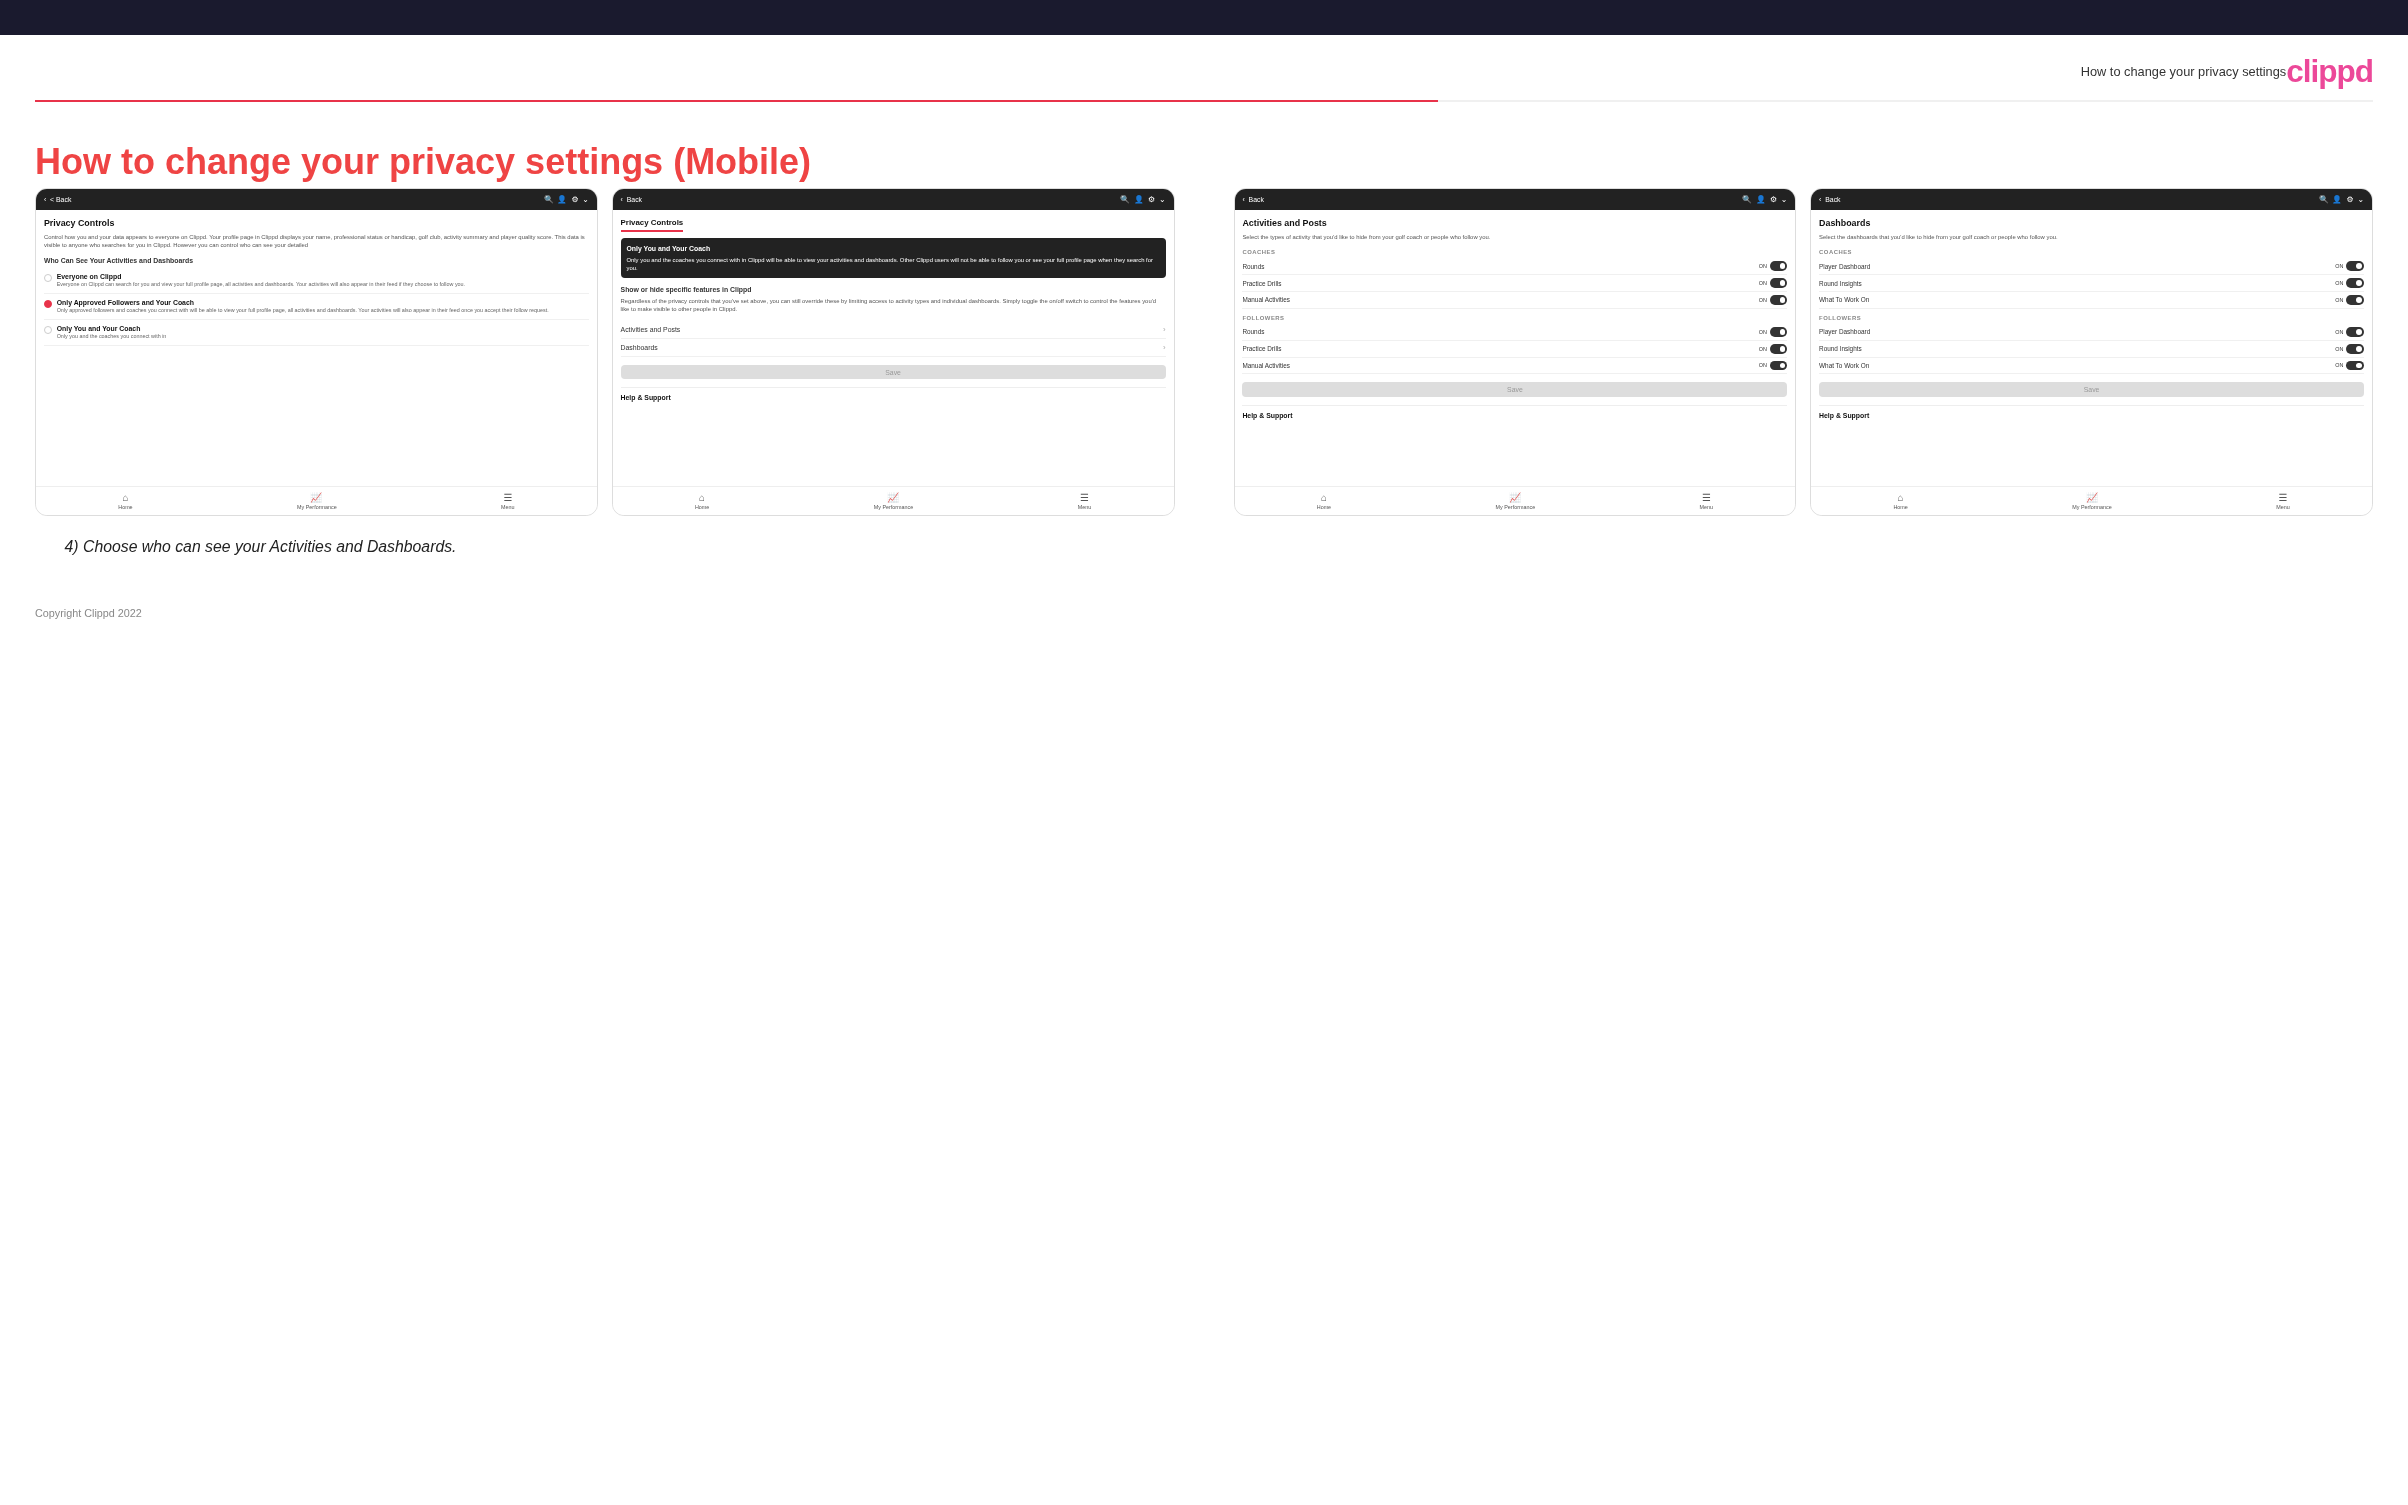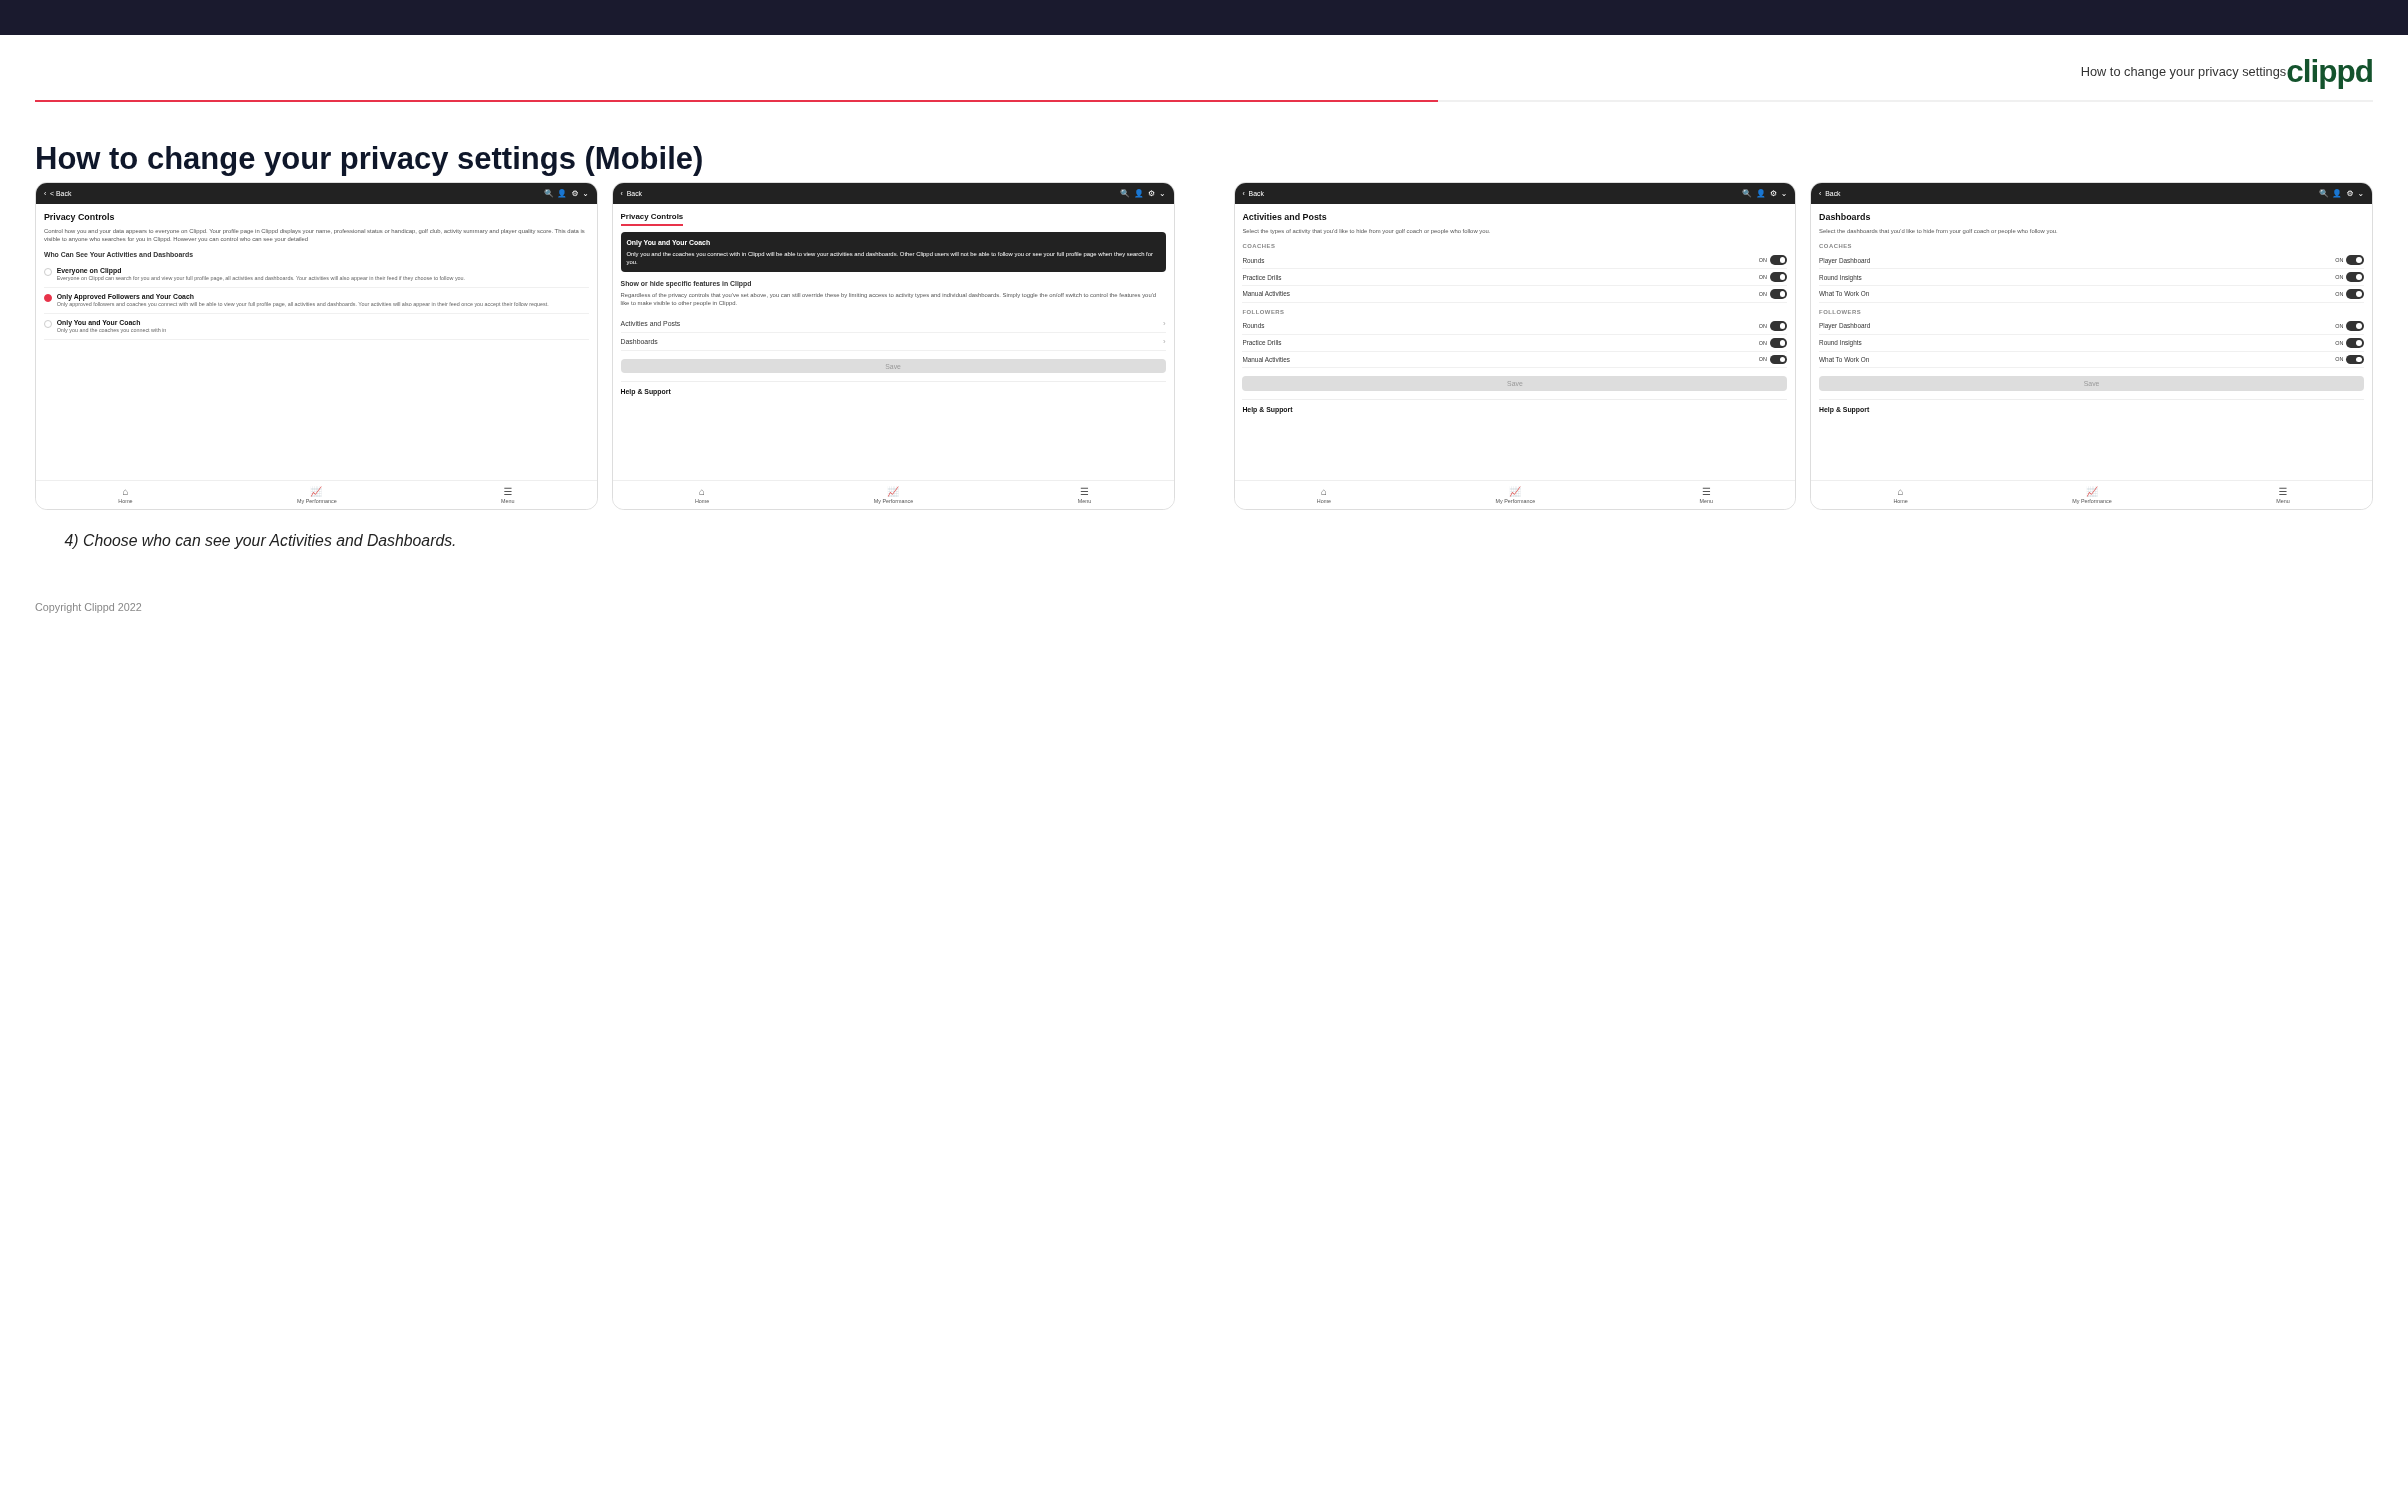--- a/index.html
+++ b/index.html
@@ -30,37 +30,37 @@
     }
 
     .logo {
       font-size: 31.5px;
       font-weight: 800;
       color: #e8334a;
       letter-spacing: -1px;
     }
 
     .logo span {
-      color: #14532d;
+      color: #ec4899;
     }
 
     .divider {
       height: 2px;
       background: linear-gradient(to right, #e8334a 60%, #f0f0f0 60%);
       margin: 0 35px;
     }
 
     .main-content {
       padding: 39px 35px 59px 35px;
     }
 
     .page-title {
-      font-size: 31px;
+      font-size: 36px;
       font-weight: 800;
-      color: #0f172a;
+      color: #ef4444;
       margin-bottom: 5.9px;
     }
 
     .page-subtitle {
       font-size: 17.7px;
       color: #333;
       margin-bottom: 39px;
       font-weight: 400;
     }
 

